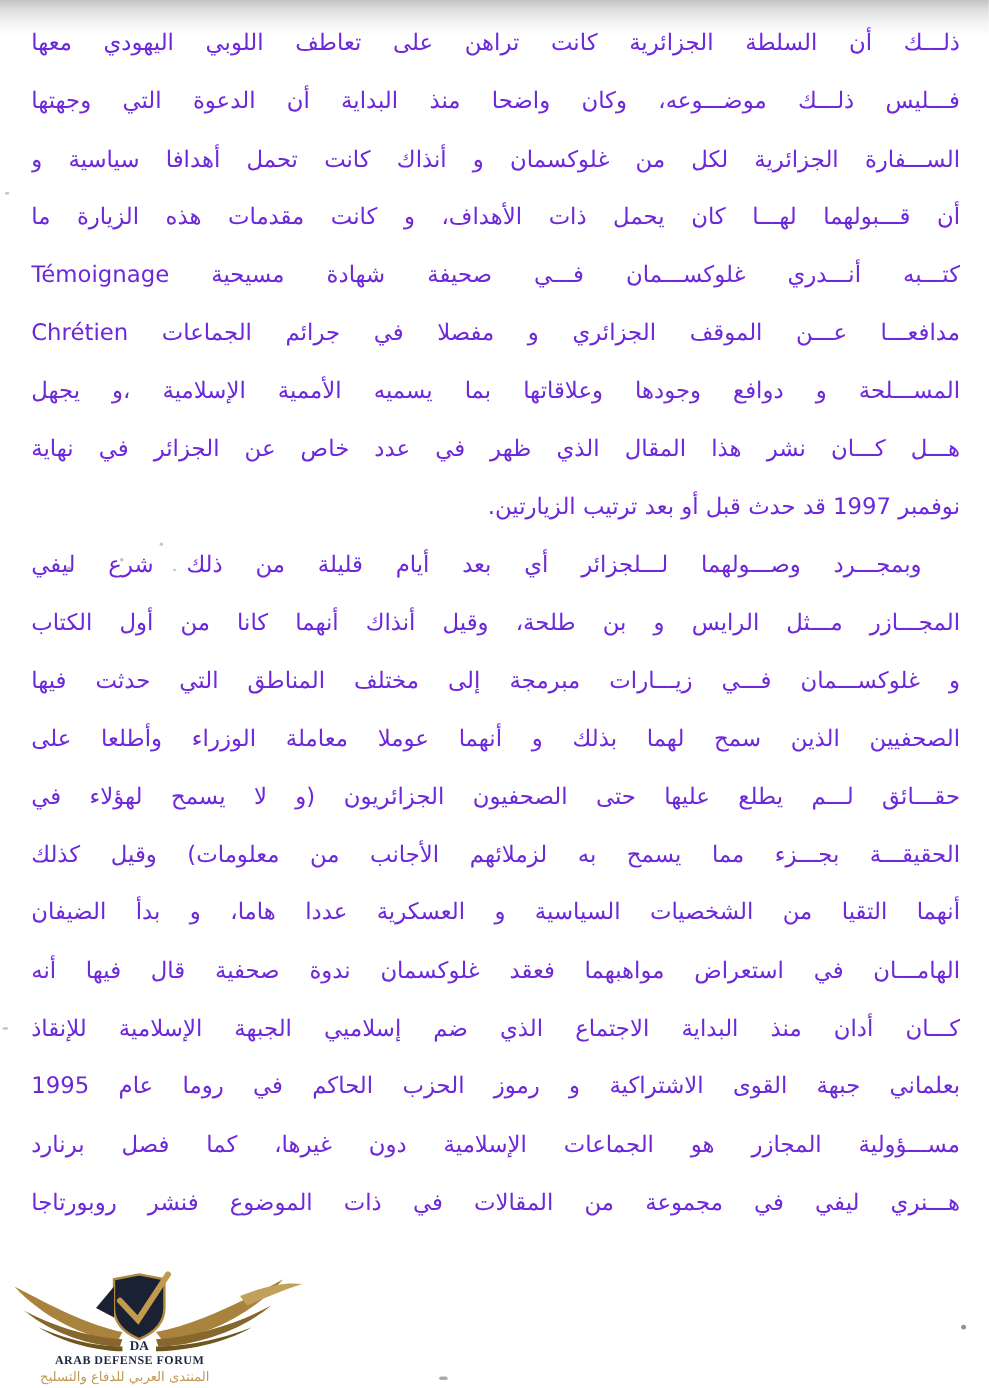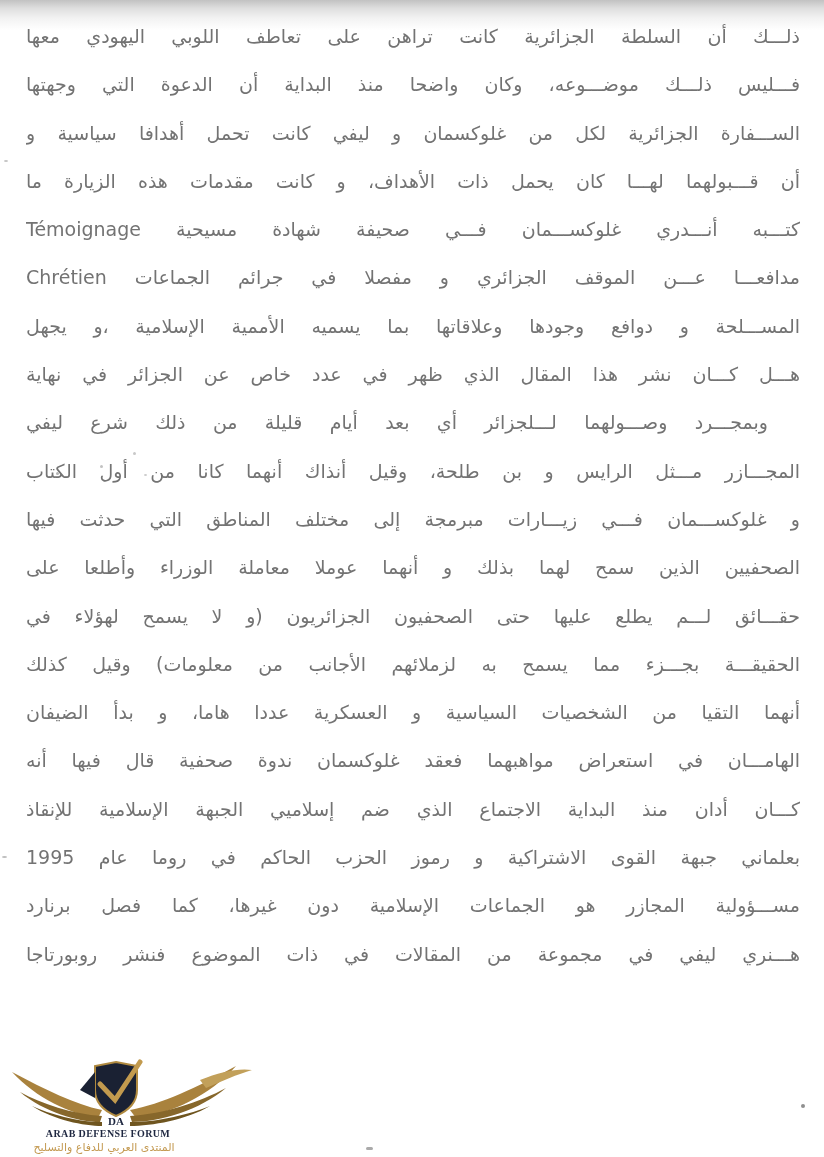--- a/index.html
+++ b/index.html
@@ -22,21 +22,21 @@
     background: linear-gradient(180deg, #c2c2c2 0px, #dedede 8px, #f2f2f2 18px, #ffffff 30px);
     pointer-events: none;
   }
   
   .text-block {
     position: absolute;
     top: 12px;
     right: 24px;
     left: 26px;
     direction: rtl;
-    color: #737373;
+    color: #6d28d9;
   }
   .line {
     margin: 0;
     height: 48.3px;
     line-height: 48.3px;
     font-size: 19px;
     letter-spacing: 0px;
     white-space: normal;
     text-align: justify;
     text-align-last: justify;
@@ -75,26 +75,27 @@
   .speck.s8 { left: 4px;   top: 160px; width: 4px; height: 2px; background: #c4c4c4; }
 </style>
 </head>
 <body>
 
 <div class="scan-shade"></div>
 
 <main class="text-block">
   <p class="line">ذلـــك أن السلطة الجزائرية كانت تراهن على تعاطف اللوبي اليهودي معها</p>
   <p class="line">فـــليس ذلـــك موضـــوعه، وكان واضحا منذ البداية أن الدعوة التي وجهتها</p>
-  <p class="line">الســـفارة الجزائرية لكل من غلوكسمان و ليفي كانت تحمل أهدافا سياسية و</p>
+  <p class="line">الســـفارة الجزائرية لكل من غلوكسمان و أنذاك كانت تحمل أهدافا سياسية و</p>
   <p class="line">أن قـــبولهما لهـــا كان يحمل ذات الأهداف، و كانت مقدمات هذه الزيارة ما</p>
   <p class="line">كتـــبه أنـــدري غلوكســـمان فـــي صحيفة شهادة مسيحية Témoignage</p>
   <p class="line">مدافعـــا عـــن الموقف الجزائري و مفصلا في جرائم الجماعات Chrétien</p>
   <p class="line">المســـلحة و دوافع وجودها وعلاقاتها بما يسميه الأممية الإسلامية ،و يجهل</p>
   <p class="line">هـــل كـــان نشر هذا المقال الذي ظهر في عدد خاص عن الجزائر في نهاية</p>
+  <p class="line line--para-end">نوفمبر 1997 قد حدث قبل أو بعد ترتيب الزيارتين.</p>
   <p class="line line--indent">وبمجـــرد وصـــولهما لـــلجزائر أي بعد أيام قليلة من ذلك شرع ليفي</p>
   <p class="line">المجـــازر مـــثل الرايس و بن طلحة، وقيل أنذاك أنهما كانا من أول الكتاب</p>
   <p class="line">و غلوكســـمان فـــي زيـــارات مبرمجة إلى مختلف المناطق التي حدثت فيها</p>
   <p class="line">الصحفيين الذين سمح لهما بذلك و أنهما عوملا معاملة الوزراء وأطلعا على</p>
   <p class="line">حقـــائق لـــم يطلع عليها حتى الصحفيون الجزائريون (و لا يسمح لهؤلاء في</p>
   <p class="line">الحقيقـــة بجـــزء مما يسمح به لزملائهم الأجانب من معلومات) وقيل كذلك</p>
   <p class="line">أنهما التقيا من الشخصيات السياسية و العسكرية عددا هاما، و بدأ الضيفان</p>
   <p class="line">الهامـــان في استعراض مواهبهما فعقد غلوكسمان ندوة صحفية قال فيها أنه</p>
   <p class="line">كـــان أدان منذ البداية الاجتماع الذي ضم إسلاميي الجبهة الإسلامية للإنقاذ</p>
   <p class="line">بعلماني جبهة القوى الاشتراكية و رموز الحزب الحاكم في روما عام 1995</p>

